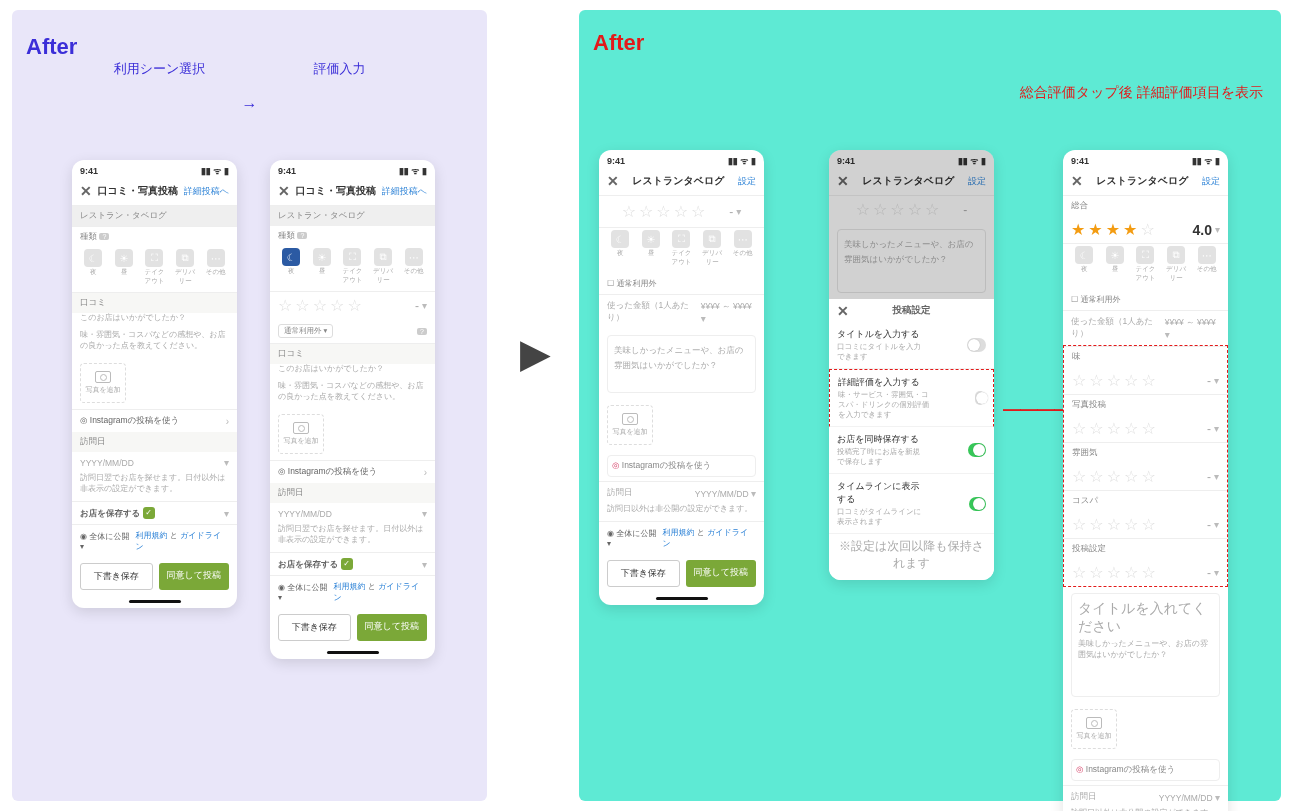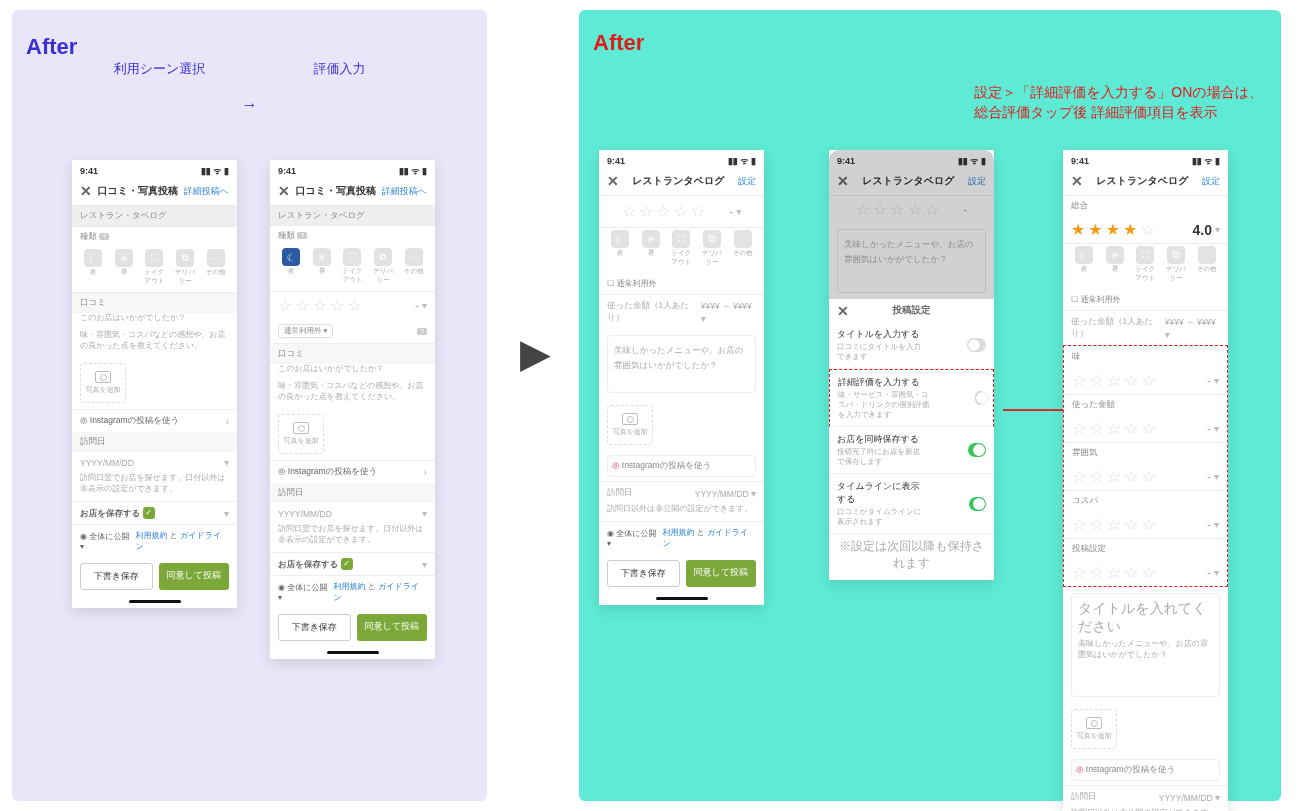--- a/index.html
+++ b/index.html
@@ -12,21 +12,21 @@
   .panel-title-before { font-size: 22px; font-weight: 600; color: #3b2ed8; }
   .panel-title-after  { font-size: 22px; font-weight: 600; color: #e21a1a; }
 
   .step-label { font-size: 13px; color: #3b2ed8; text-align: center; }
   .arrow-glyph { font-size: 16px; color: #3b2ed8; text-align:center; margin-top: 34px; }
 
   .top-row { display: flex; align-items: flex-start; gap: 10px; }
   .spacer { flex: 1; }
 
   
-  .phone { background: #fff; border-radius: 1px; box-shadow: 0 4px 14px rgba(0,0,0,.12); width: 165px; overflow: hidden; display:flex; flex-direction:column; }
+  .phone { background: #fff; border-radius: 12px; box-shadow: 0 4px 14px rgba(0,0,0,.12); width: 165px; overflow: hidden; display:flex; flex-direction:column; }
   .phone .statusbar { display:flex; justify-content:space-between; align-items:center; padding: 4px 8px 2px; font-size: 9px; font-weight:600; }
   .phone .navbar { display:flex; align-items:center; justify-content:space-between; padding: 4px 8px 6px; border-bottom: 1px solid #eee; }
   .phone .navbar .nb-title { font-size: 10px; font-weight: 600; }
   .phone .navbar .nb-right { font-size: 9px; color: #2b81d6; }
   .close-x { font-size: 14px; font-weight: 700; color: #666; }
   .section-heading { font-size: 8.5px; color: #888; padding: 4px 8px; }
   .sub-placeholder { font-size: 8px; color: #aaa; padding: 0 8px 6px; line-height: 1.35; }
   .row-line { border-top: 1px solid #eee; }
   .row { display:flex; align-items:center; justify-content:space-between; padding: 5px 8px; font-size: 8.5px; color:#666; }
   .photo-box { margin: 6px 8px; width: 46px; height: 40px; border:1px dashed #ddd; border-radius:4px; display:flex; flex-direction:column; align-items:center; justify-content:center; }
@@ -245,21 +245,20 @@
       <div class="home-ind"></div>
     </div>
   </div>
 
   <div class="big-arrow">▶</div>
 
   <div class="panel panel-after">
     <div class="panel-title-after">After</div>
 
     <div class="callout-box" style="right:18px; top:72px; text-align:left;">
-      <div class="callout">設定＞「詳細評価を入力する」ONの場合は、</div>
       <div class="callout">総合評価タップ後 詳細評価項目を表示</div>
     </div>
 
     <div class="phone p-pos" style="left:20px; top:140px;">
       <div class="statusbar">
           <span>9:41</span>
           <span>▮▮ ᯤ ▮</span>
         </div>
       <div class="navbar">
         <span class="close-x">✕</span>
@@ -450,21 +449,21 @@
         <div class="star-row">
             <span class="star">☆</span>
             <span class="star">☆</span>
             <span class="star">☆</span>
             <span class="star">☆</span>
             <span class="star">☆</span>
             <span style="flex:1"></span>
             <span class="muted">-</span> 
             <span class="chevron">▾</span>
           </div>
-        <div class="section-heading row-line">使った金額</div>
+        <div class="section-heading row-line">写真投稿</div>
         <div class="star-row">
             <span class="star">☆</span>
             <span class="star">☆</span>
             <span class="star">☆</span>
             <span class="star">☆</span>
             <span class="star">☆</span>
             <span style="flex:1"></span>
             <span class="muted">-</span> 
             <span class="chevron">▾</span>
           </div>

